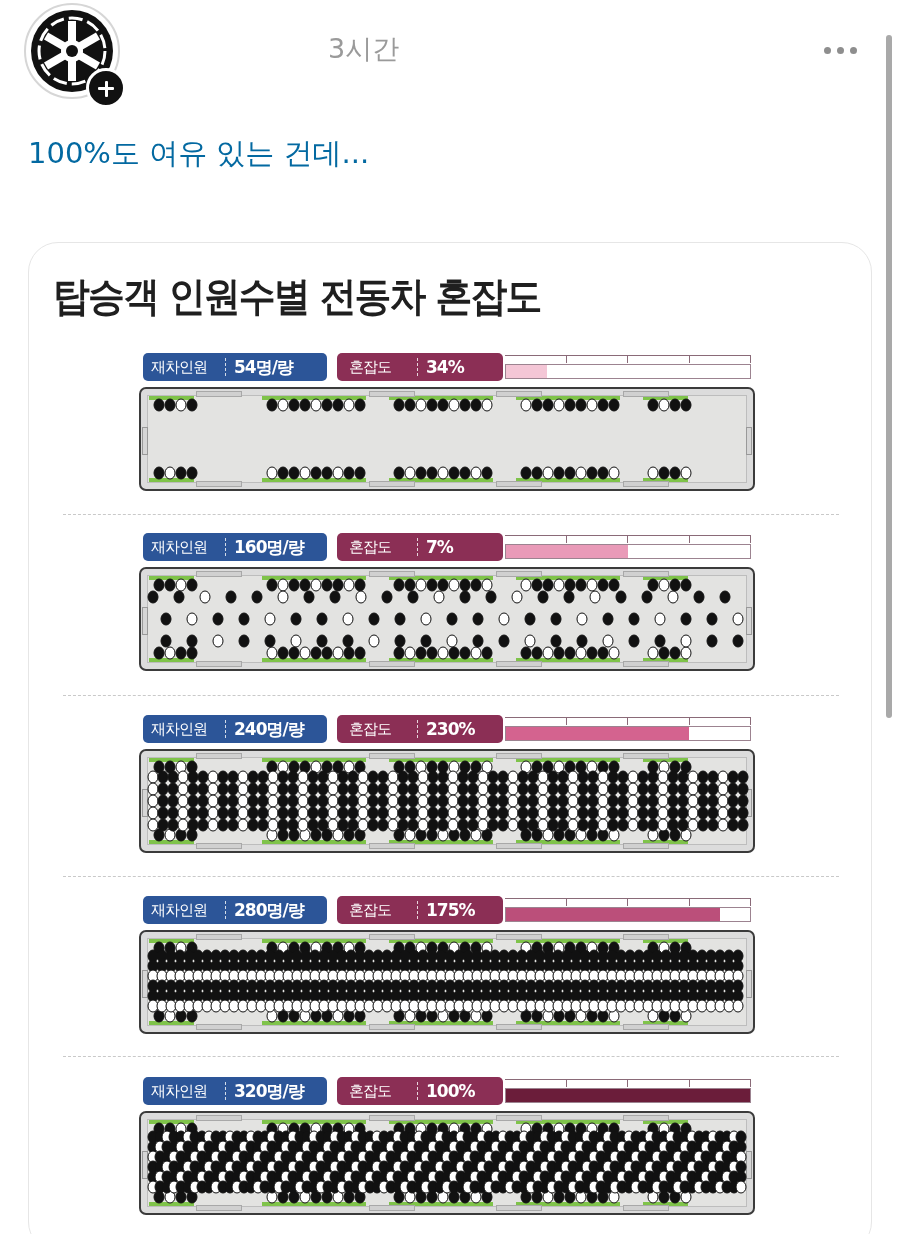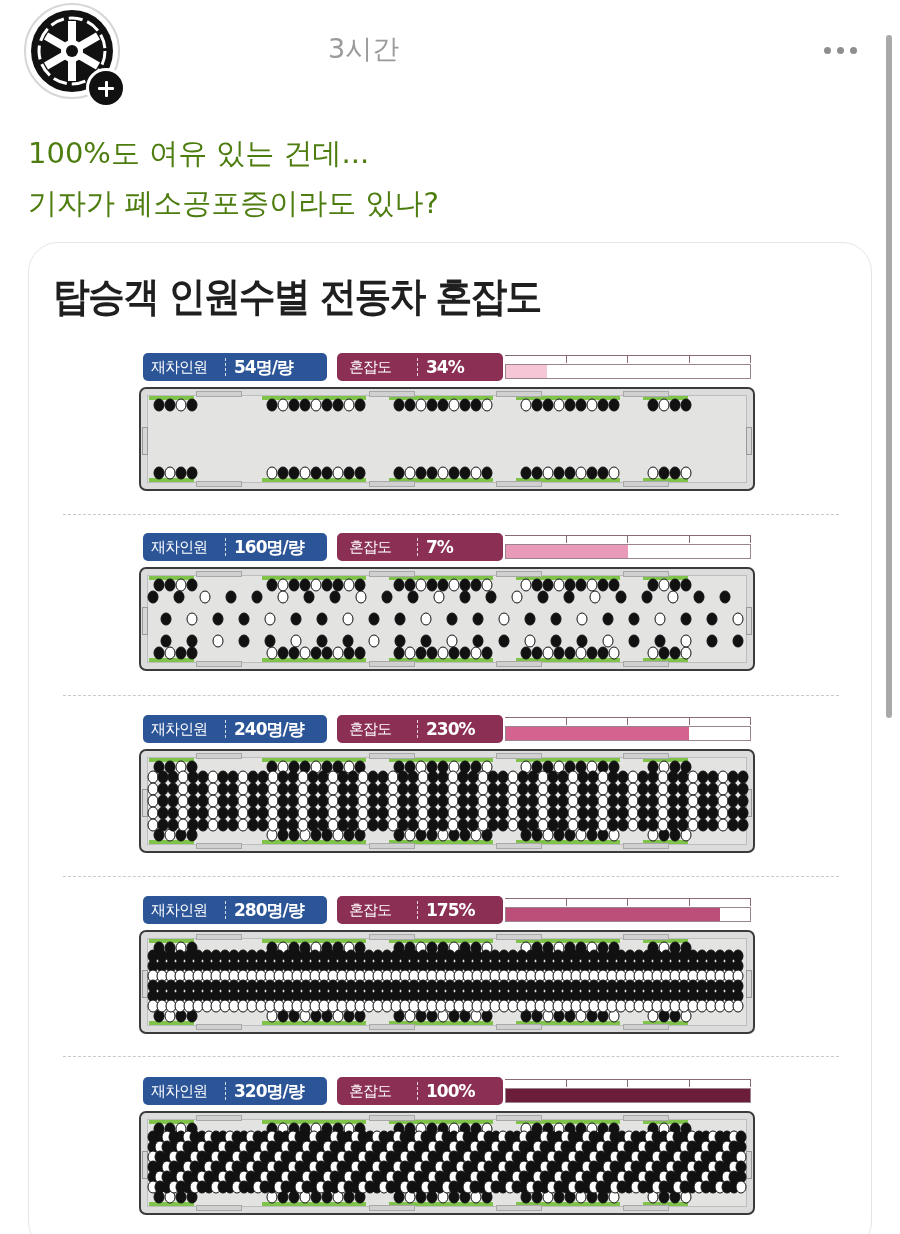--- a/index.html
+++ b/index.html
@@ -13,21 +13,21 @@
   .follow-badge::before { left:9px; top:16px; width:16px; height:3px; }
   .follow-badge::after { left:15.5px; top:9.5px; width:3px; height:16px; }
 
   .username { position:absolute; left:147px; top:29px; font-family:"Liberation Sans", sans-serif; font-weight:bold; font-size:31px; color:#222; letter-spacing:0.2px; }
   .timestamp { position:absolute; left:328px; top:31px; font-size:27px; color:#9a9a9a; }
   .more-btn { position:absolute; left:824px; top:38px; width:42px; height:24px; display:flex; gap:6px; align-items:center; }
   .more-btn span { width:7px; height:7px; border-radius:50%; background:#8e8e8e; display:block; }
 
   .scrollbar { position:absolute; left:886px; top:35px; width:6px; height:683px; border-radius:3px; background:#a9a9a9; }
 
-  .post-text { position:absolute; left:28px; top:128px; font-size:29px; line-height:50px; color:#4d7c0f; }
+  .post-text { position:absolute; left:28px; top:128px; font-size:29px; line-height:50px; color:#0369a1; }
   .post-text div { white-space:nowrap; }
 
   .card { position:absolute; left:28px; top:242px; width:844px; height:1010px; border:1px solid #e6e6e6; border-radius:30px; background:#fff; overflow:hidden; box-sizing:border-box; }
   .card-title { position:absolute; left:24px; top:26px; font-family:"DejaVu Sans", sans-serif; font-weight:bold; font-size:40px; color:#1f1f1f; letter-spacing:-2px; transform:scaleX(0.92); transform-origin:left center; }
 
   .section { position:absolute; left:108px; width:620px; height:150px; }
   .pill { position:absolute; top:0; height:28px; border-radius:5px; color:#fff; display:flex; align-items:center; box-sizing:border-box; }
   .pill-blue { left:6px; width:184px; background:#2c5598; }
   .pill-red { left:200px; width:166px; background:#8b2f55; }
   .pill .lbl { font-size:15px; padding-left:8px; letter-spacing:-1px; width:74px; }
@@ -76,21 +76,20 @@
     <span></span>
       <span></span>
       <span></span>
   </div>
 </div>
 
 <div class="scrollbar"></div>
 
 <div class="post-text">
   <div>100%도 여유 있는 건데...</div>
-  <div>기자가 폐소공포증이라도 있나?</div>
 </div>
 
 <div class="card">
   <div class="card-title">탑승객 인원수별 전동차 혼잡도</div>
 
   <div id="sections">
       <div class="section" style="top: 110px;">
       <div class="pill pill-blue">
         <span class="lbl">재차인원</span>
         <span class="sep"></span>

